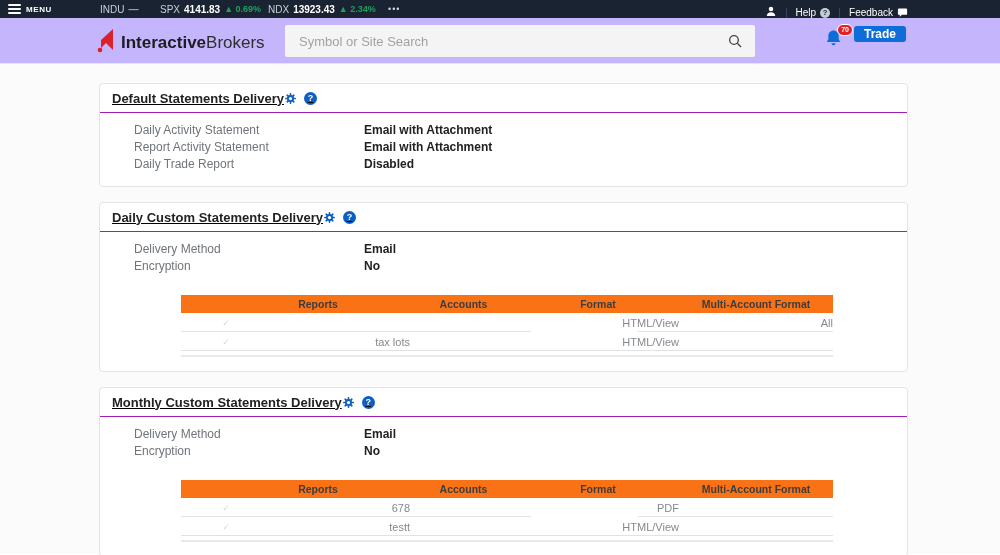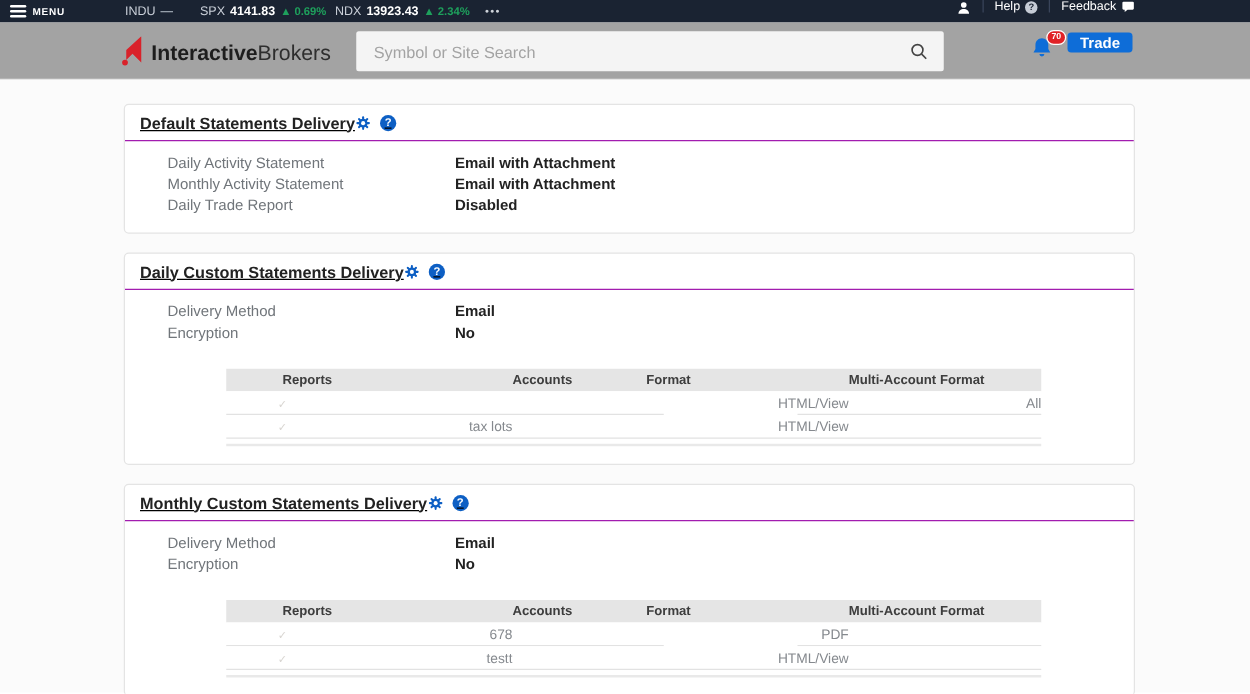--- a/index.html
+++ b/index.html
@@ -14,30 +14,30 @@
   .burger i { display:block; height:2px; background:#fff; border-radius:1px; }
   .menu-label { font-size:8px; font-weight:bold; letter-spacing:.6px;text-align:right; }
   .tk { position:absolute; top:0; height:18px; display:flex; align-items:center; gap:4px; font-size:10px; }
   .tk-indu { left:100px;justify-content:center; } .tk-spx { left:160px; } .tk-ndx { left:268px; }
   .tsym { color:#c9cfd8; }
   .tval { font-weight:bold; color:#fff; }
   .tdash { color:#9aa3ae; font-weight:bold; }
   .tchg { color:#1ea05c; font-weight:bold; font-size:9px; }
   .dots { position:absolute; left:388px; top:0; height:18px; display:flex; align-items:center;
     color:#cfd4da; font-size:9px; letter-spacing:1px; cursor:pointer; }
-  .top-right { position:absolute; right:92px; top:0; height:18px; display:flex; align-items:flex-start;
+  .top-right { position:absolute; right:92px; top:0; height:18px; display:flex; align-items:flex-end;
     gap:9px; font-size:10px; }
   .vdiv { width:1px; height:10px; background:#39445a; }
   .iconbtn { display:flex; align-items:center; gap:4px; cursor:pointer; }
   .help-q { width:10px; height:10px; border-radius:50%; background:#c6ccd6; color:#1a2332;
     font-size:7.5px; font-weight:bold; display:flex; align-items:center; justify-content:center; }
   .help-q::after { content:"?"; }
 
   
-  .header { position:relative; height:46px; background:#a3a3a3; border-bottom:1px solid #e6e6e6; }
+  .header { position:relative; height:46px; background:#c4b5fd; border-bottom:1px solid #e6e6e6; }
   .brand { position:absolute; left:97px; top:50%; transform:translateY(-50%); display:flex;
     align-items:flex-end; gap:4px; font-size:17px; color:#1d1d1d; cursor:pointer; }
   .b1 { font-weight:bold; } .b2 { font-weight:400; color:#2e2e2e; }
   .search { position:absolute; left:285px; top:7px; width:470px; height:32px; background:#f4f4f4;
     border-radius:2px; display:flex; align-items:center; }
   .search input { flex:1; border:none; background:transparent; padding:0 14px; font-size:13px;
     color:#333; outline:none; font-family:"Liberation Sans", sans-serif; }
   .search input::placeholder { color:#a3a3a3; }
   .search-ic { margin-right:12px; display:flex; cursor:pointer; }
   .bell { position:absolute; left:824px; top:11px; width:22px; height:22px; cursor:pointer; }
@@ -58,21 +58,21 @@
   .qmark { width:13px; height:13px; border-radius:50%; background:#0d5fc4; color:#fff; font-size:9px;
     font-weight:bold; display:flex; align-items:center; justify-content:center; cursor:pointer; }
   .qmark::after { content:"?"; }
   .panel-body { padding:8px 0 14px 0; }
   .field-row { display:flex; height:17px; align-items:center; font-size:12px; }
   .flabel { width:230px; margin-left:34px; color:#70757a; }
   .fvalue { font-weight:bold; color:#222; }
 
   .tbl { margin:21px 0 0 81px; width:652px; font-size:11px; }
   .tbl-head { display:grid; grid-template-columns:45px 184px 107px 162px 154px; height:18px;
-    align-items:center; background:#e5e5e5; font-weight:bold; color:#3d3d3d; font-size:10.5px; }
+    align-items:center; background:#f97316; font-weight:bold; color:#3d3d3d; font-size:10.5px;text-align:center; }
   .tbl-row { display:grid; grid-template-columns:45px 184px 107px 162px 154px; height:19px;
     align-items:center; color:#85898e; position:relative; background:#fff;text-align:right; }
   .cell { overflow:hidden; white-space:nowrap; }
   .sep { position:absolute; bottom:0; height:1px; background:#e2e2e2; }
   .sep-l { left:0; width:350px; } .sep-r { left:457px; right:0; } .sep-full { left:0; right:0; }
   .tbl-bottom { height:2px; background:#e9e9e9; margin-top:4px; }
   .checkbox { width:14px; height:14px; background:#f2f1ef; border-radius:2px; margin-left:16px;
     position:relative; cursor:pointer; }
   .checkbox::after { content:"\2713"; position:absolute; inset:0; display:flex; align-items:center;
     justify-content:center; color:#d9d6d2; font-size:9px; }
@@ -176,21 +176,21 @@
         </span>
         <span class="qmark"></span>
       </span>
     </div>
     <div class="panel-body">
       <div class="field-row">
         <span class="flabel">Daily Activity Statement</span>
         <span class="fvalue">Email with Attachment</span>
       </div>
       <div class="field-row">
-        <span class="flabel">Monthly Activity Statement</span>
+        <span class="flabel">Report Activity Statement</span>
         <span class="fvalue">Email with Attachment</span>
       </div>
       <div class="field-row">
         <span class="flabel">Daily Trade Report</span>
         <span class="fvalue">Disabled</span>
       </div>
     </div>
   </section>
 
   <section class="panel">

